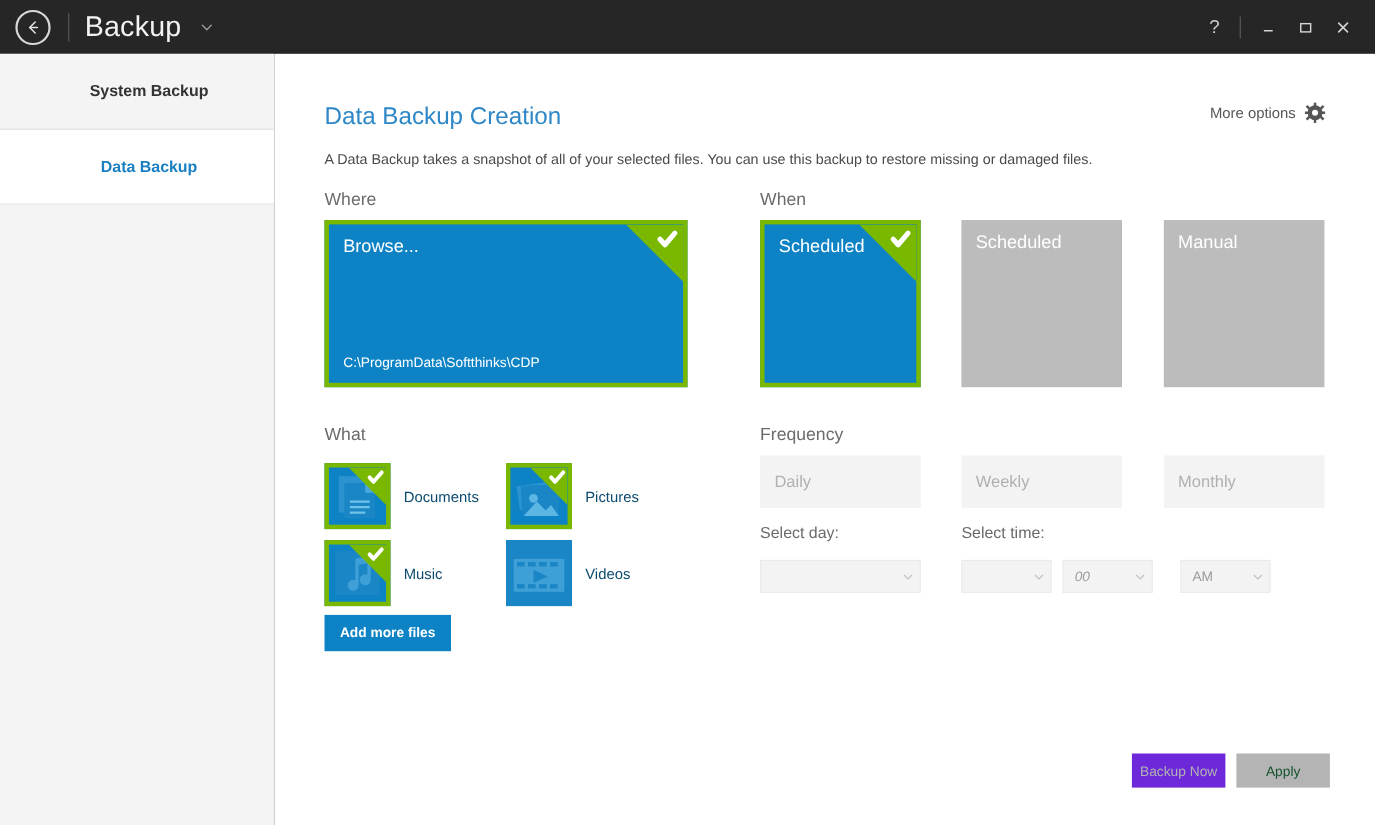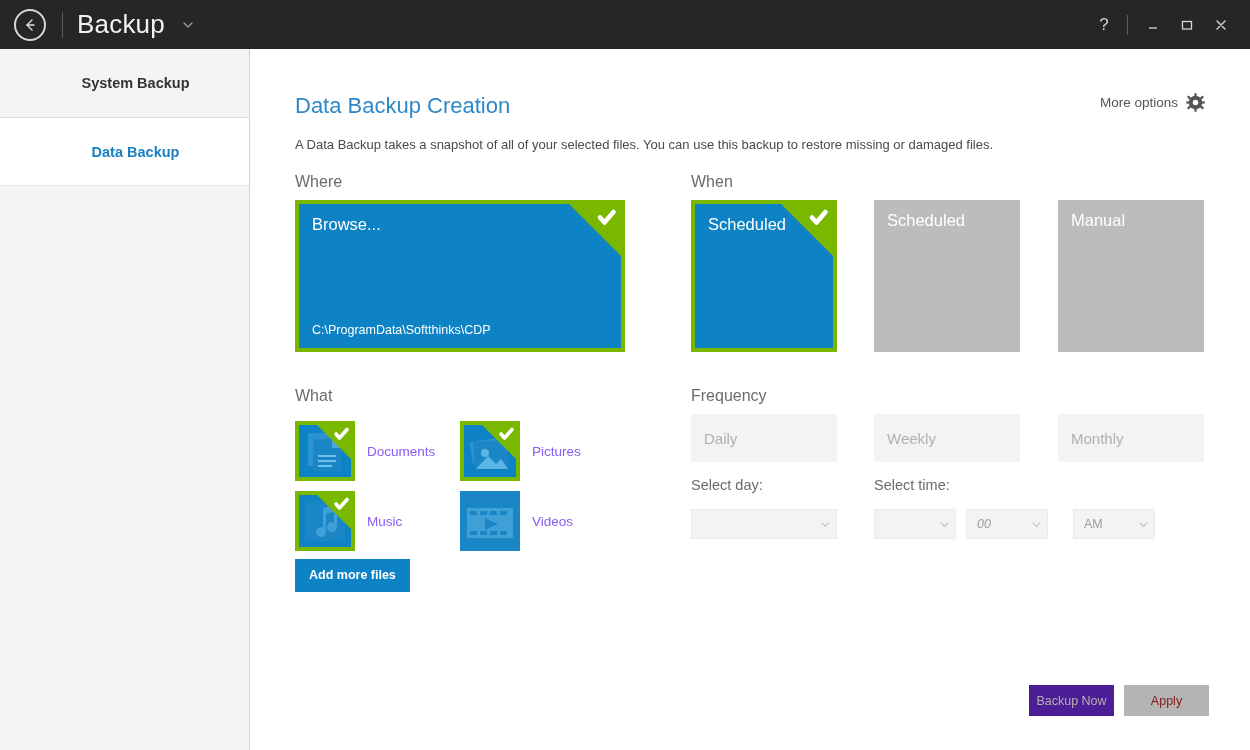--- a/index.html
+++ b/index.html
@@ -119,21 +119,21 @@
   .where-wrap, .when-wrap { position: absolute; left: 0; top: 124px; width: 797px; height: 230px; }
 
   
   .what-wrap { position: absolute; left: 0; top: 338px; width: 520px; height: 250px; }
   .file-item { position: absolute; display: flex; align-items: center; }
   .file-icon {
     width: 60px; height: 60px; position: relative; background: #0d83c5; overflow: hidden;
   }
   .file-icon.checked { border: 4px solid #7ab800; background: #0d83c5; }
   .file-icon .corner-check-sm { position: absolute; right: 0; top: 0; width: 34px; height: 34px; }
-  .file-label { margin-left: 12px; font-size: 13.5px; color: #8b5cf6; }
+  .file-label { margin-left: 12px; font-size: 13.5px; color: #0c4a6e; }
   #f-documents { left: 44px; top: 34px; }
   #f-pictures  { left: 209px; top: 34px; }
   #f-music     { left: 44px; top: 104px; }
   #f-videos    { left: 209px; top: 104px; }
   .add-files-btn {
     position: absolute; left: 44px; top: 172px;
     background: #0d83c5; color: #ffffff; font-size: 12.5px; font-weight: bold;
     padding: 9px 14px 10px 14px; border: none;
     font-family: "Liberation Sans", sans-serif;
   }
@@ -168,22 +168,22 @@
   #ampm-combo { left: 822px; top: 122px; width: 82px; }
 
   
   .footer { position: absolute; left: 0; bottom: 0; width: 999px; height: 90px; }
   .btn-footer {
     position: absolute; height: 31px; width: 85px;
     display: flex; align-items: center; justify-content: center;
     font-size: 12.5px; border: none;
     font-family: "Liberation Sans", sans-serif;
   }
-  #btn-backup-now { left: 778px; top: 25px; background: #4c1d95; color: #b2b2b2; }
-  #btn-apply      { left: 873px; top: 25px; background: #b4b4b4; color: #7f1d1d; }
+  #btn-backup-now { left: 778px; top: 25px; background: #6d28d9; color: #b2b2b2; }
+  #btn-apply      { left: 873px; top: 25px; background: #b4b4b4; color: #14532d; }
 </style>
 </head>
 <body>
 
 <div id="app">
 
   <div class="titlebar">
     <div class="back-btn">
       <svg width="16" height="16" viewBox="0 0 16 16">
         <path d="M10 3 L5 8 L10 13" fill="none" stroke="#e2e2e2" stroke-width="1.4" stroke-linecap="round" stroke-linejoin="round"></path>

